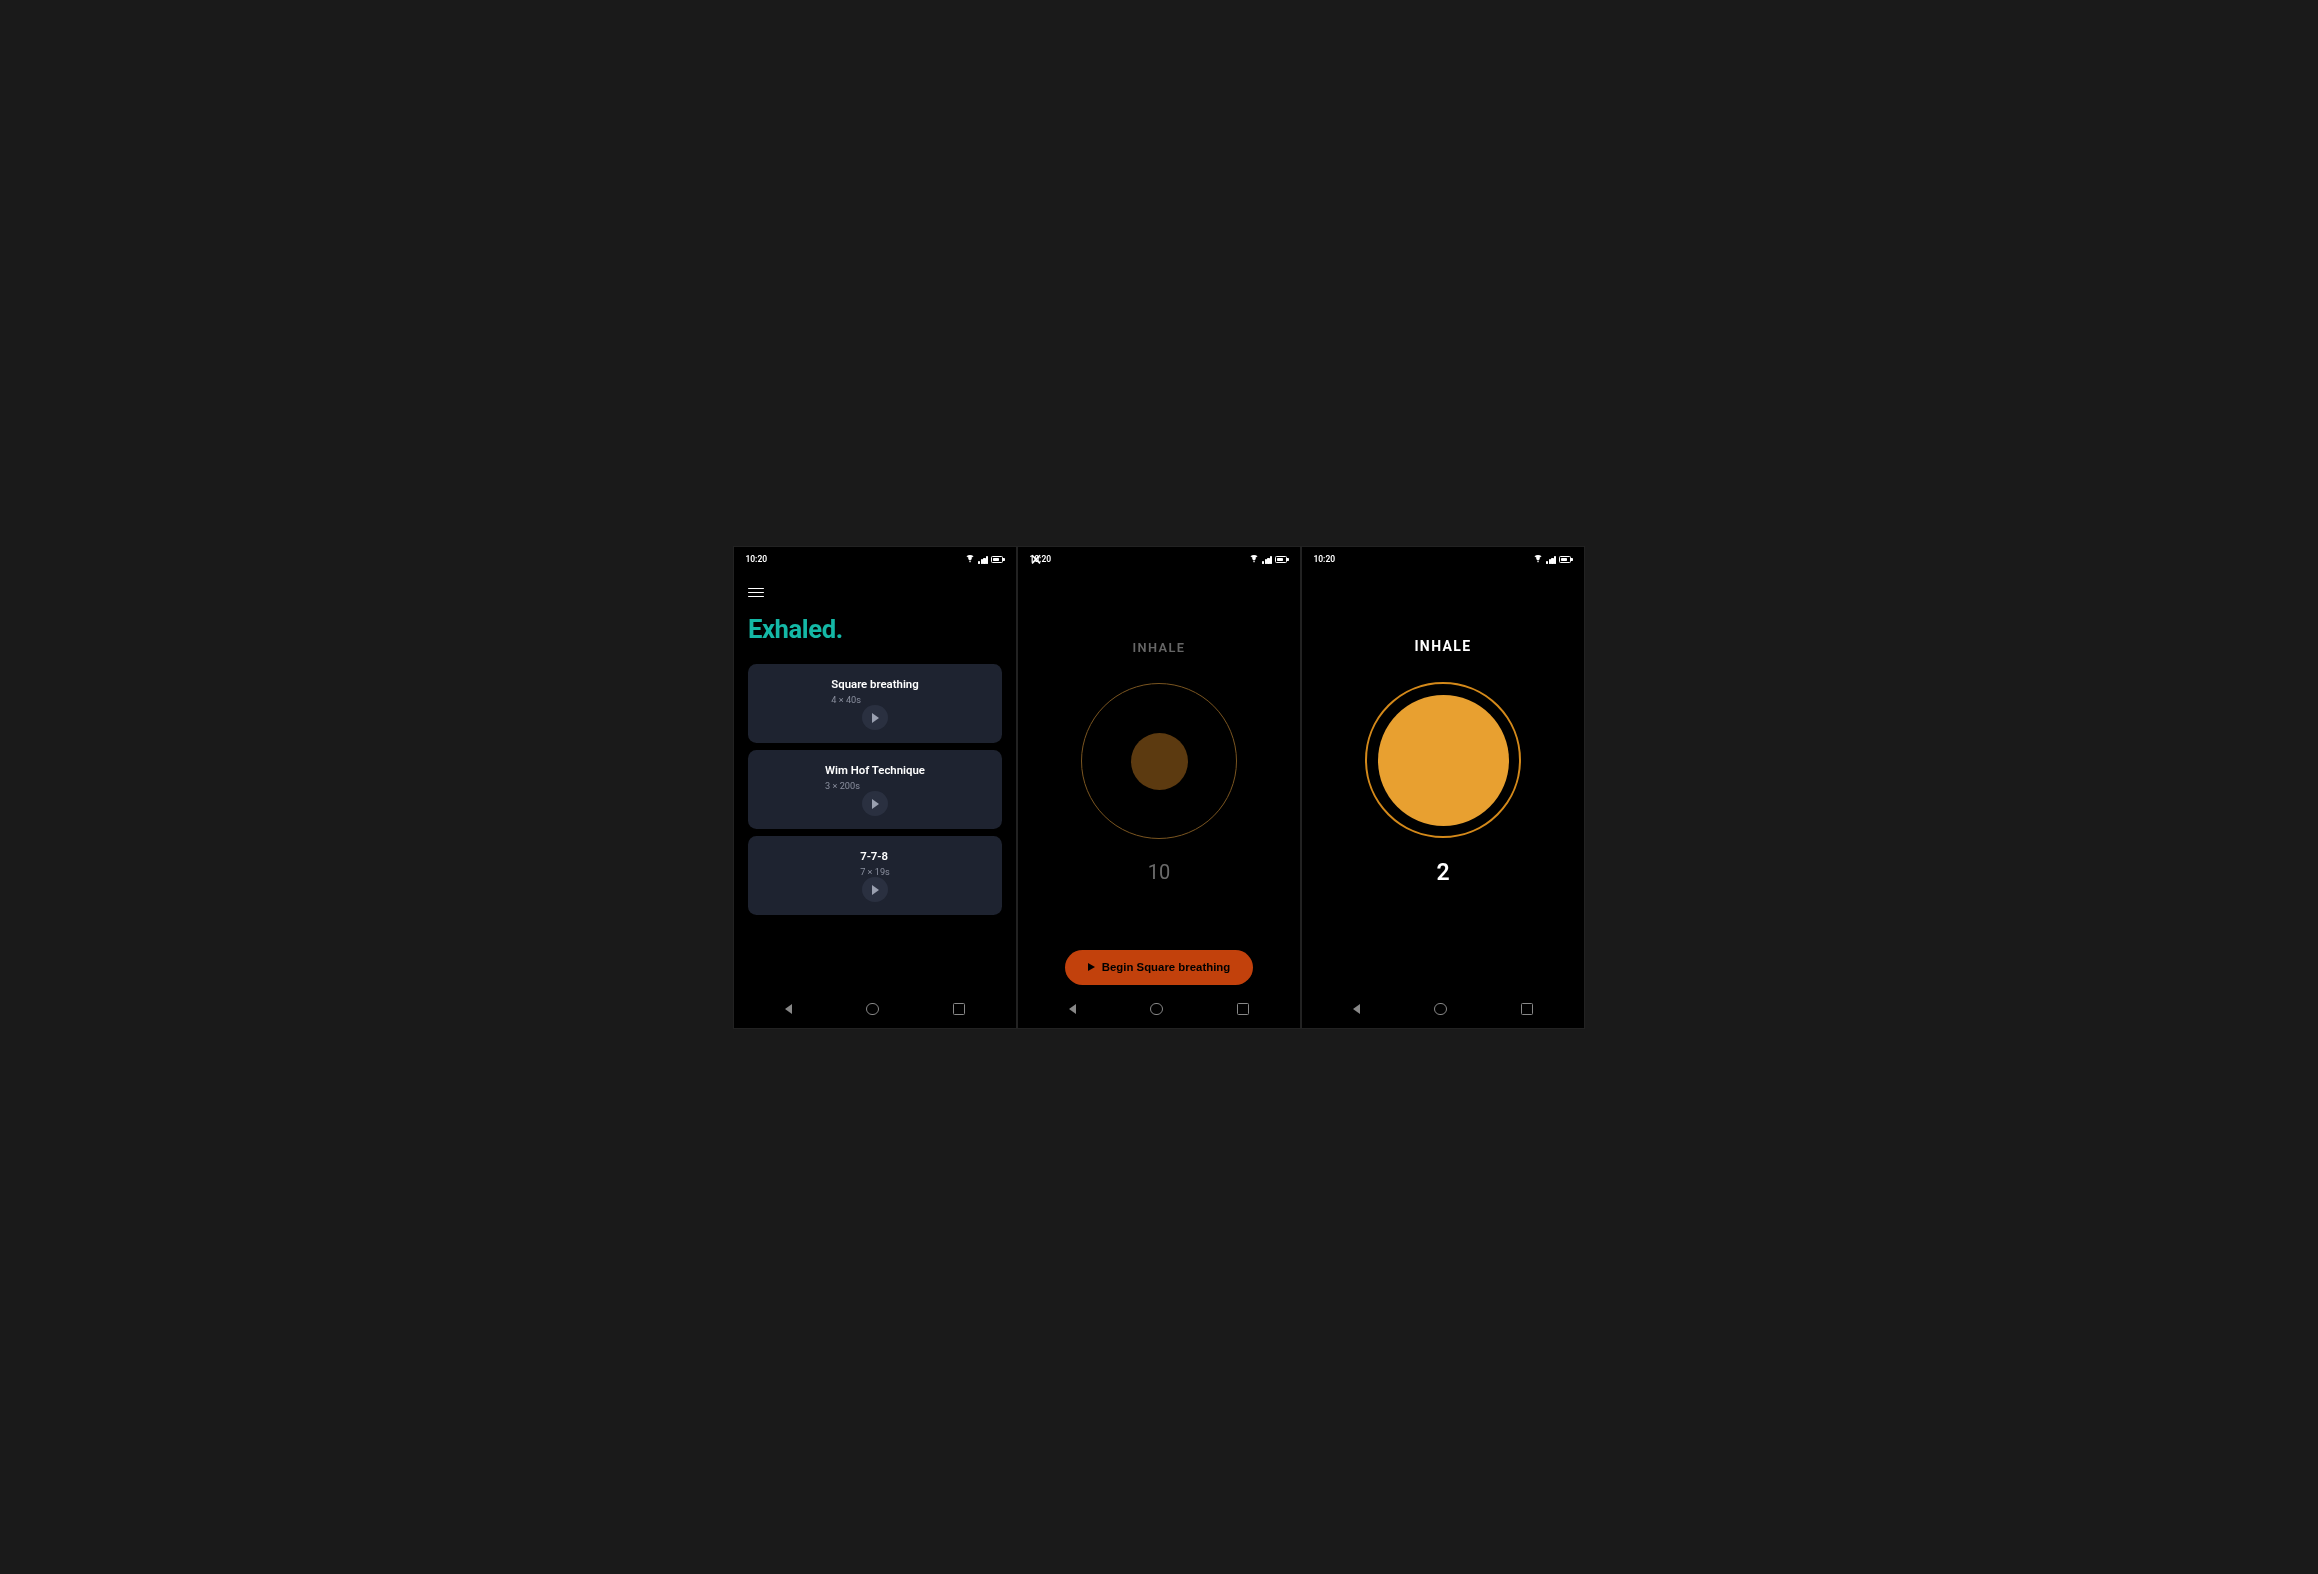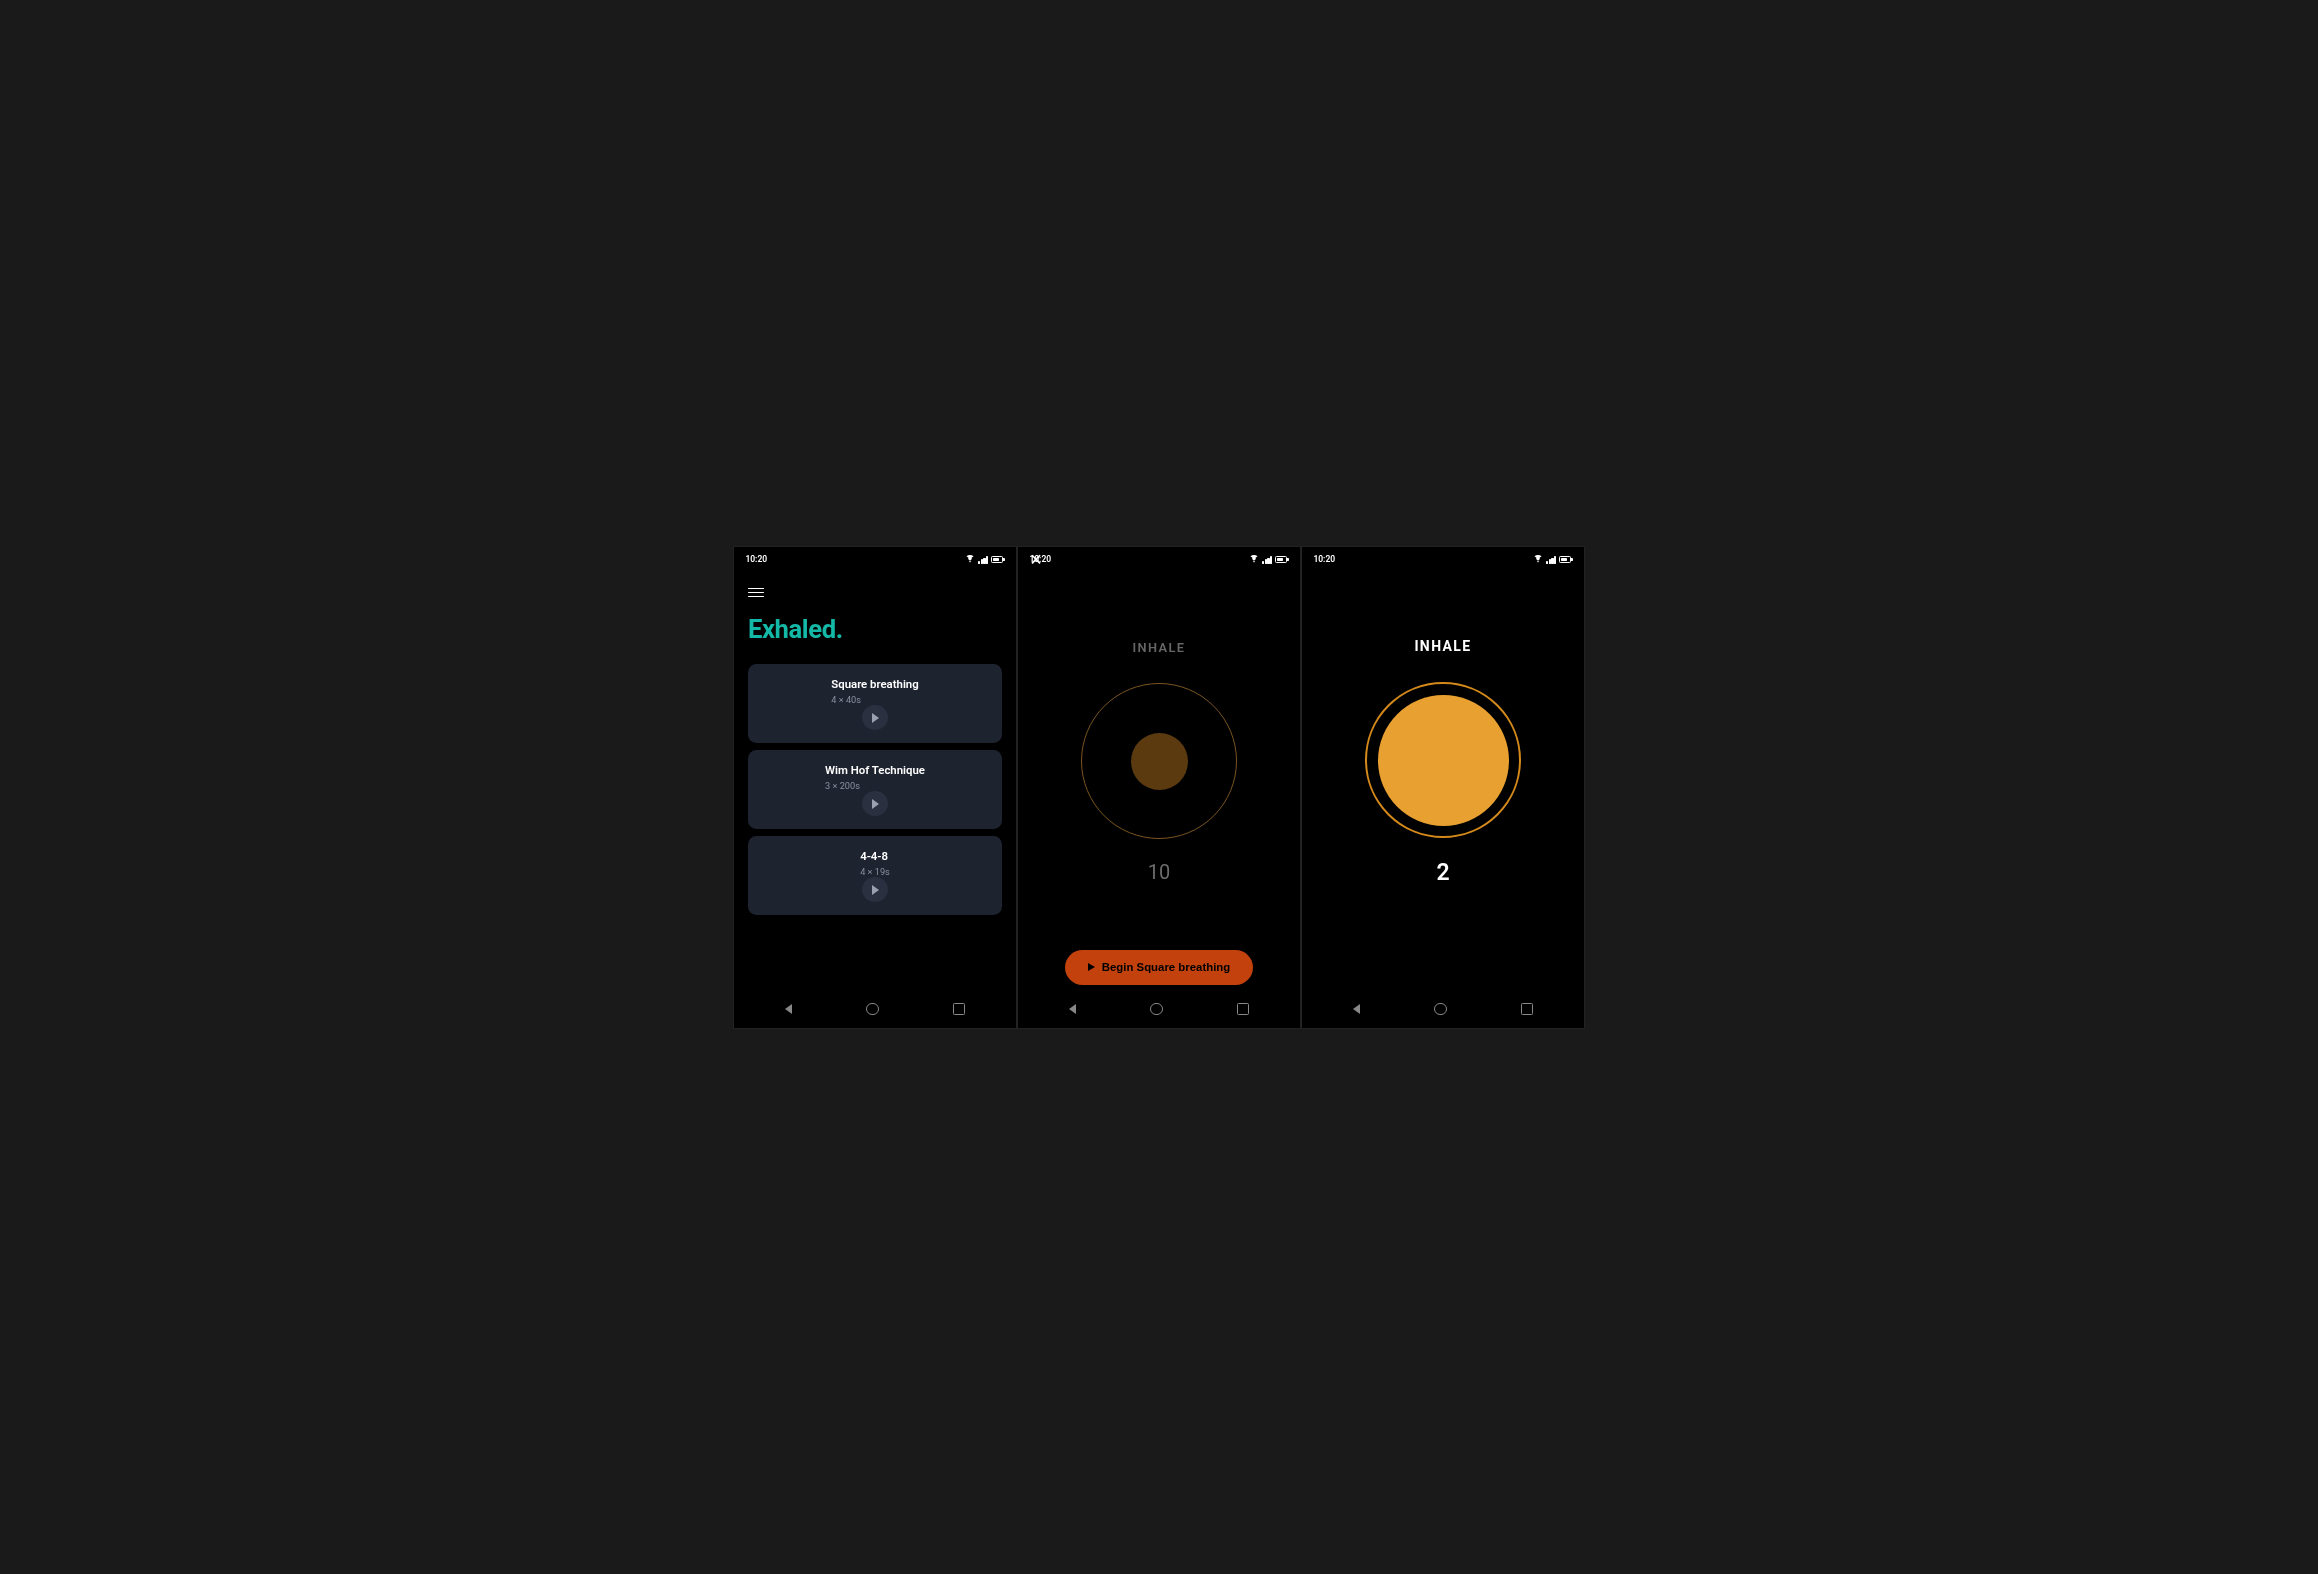--- a/index.html
+++ b/index.html
@@ -412,22 +412,22 @@
             <span class="breathing-item-name">Wim Hof Technique</span>
             <span class="breathing-item-desc">3 × 200s</span>
           </div>
           <button class="play-btn">
             <div class="play-triangle"></div>
           </button>
         </div>
 
         <div class="breathing-item">
           <div class="breathing-item-info">
-            <span class="breathing-item-name">4-4-8</span>
-            <span class="breathing-item-desc">4 × 19s</span>
+            <span class="breathing-item-name">7-7-8</span>
+            <span class="breathing-item-desc">7 × 19s</span>
           </div>
           <button class="play-btn">
             <div class="play-triangle"></div>
           </button>
         </div>
 
       </div>
     </div>
 
     <div class="bottom-nav">

